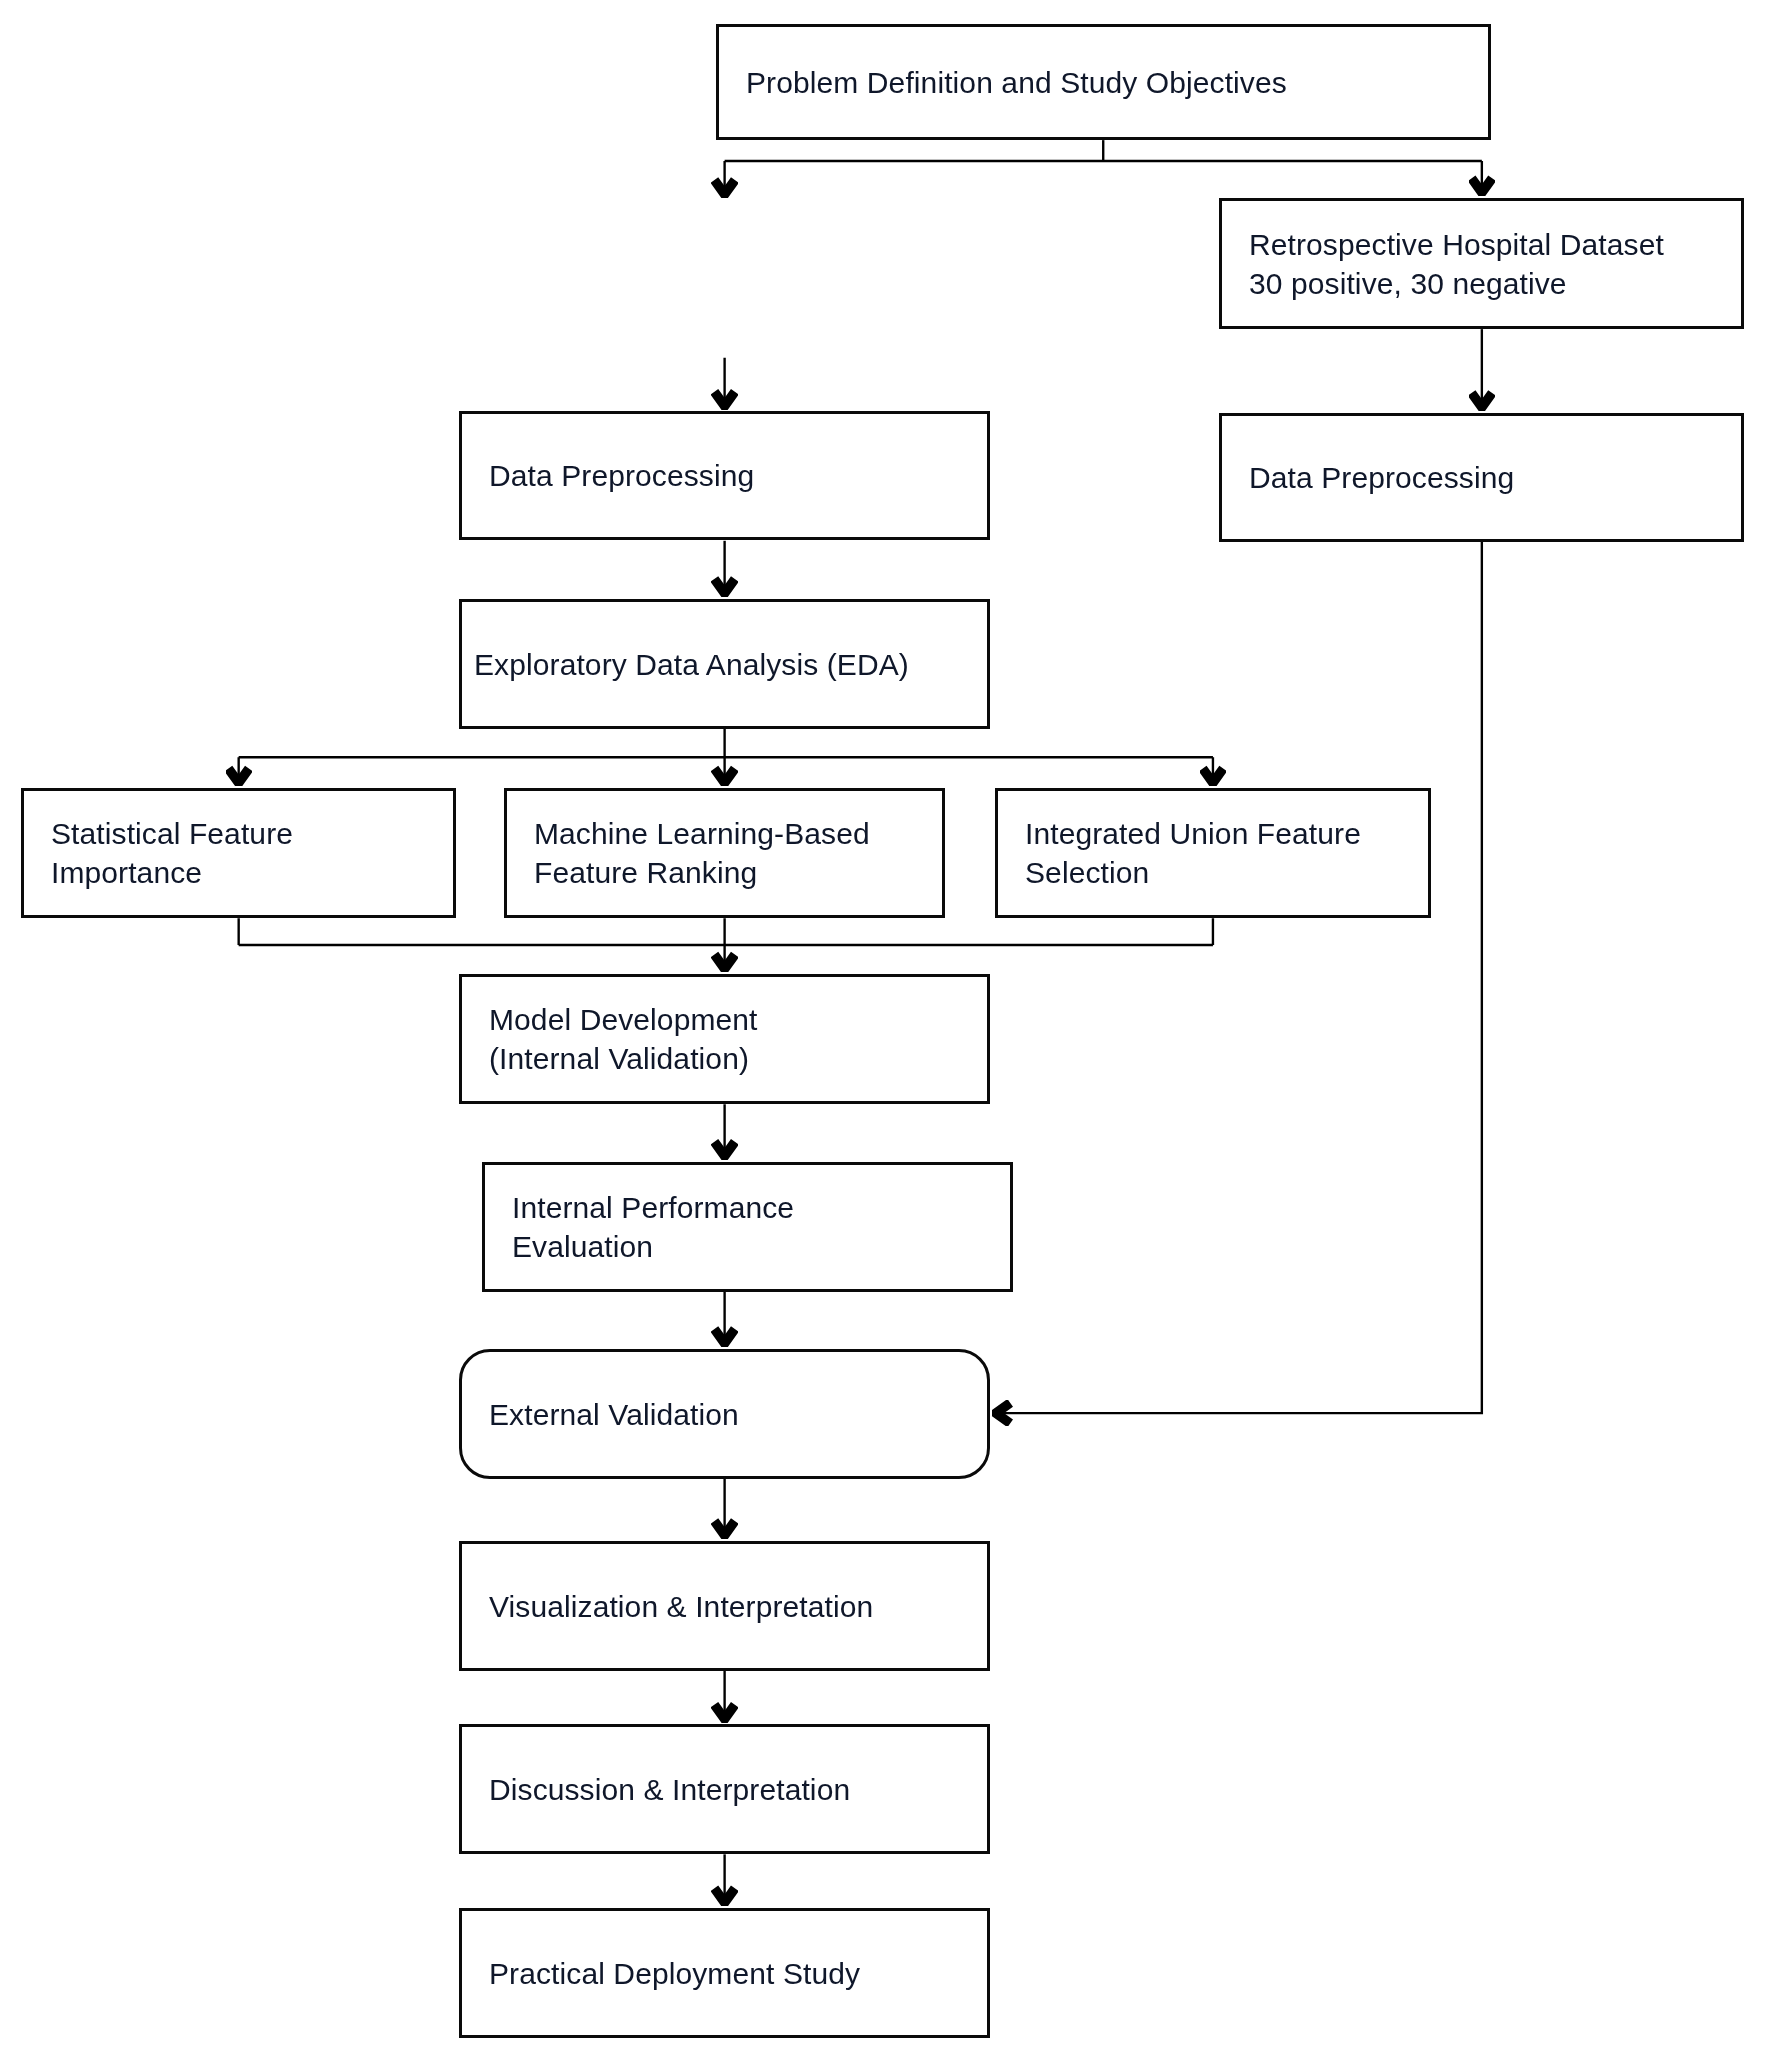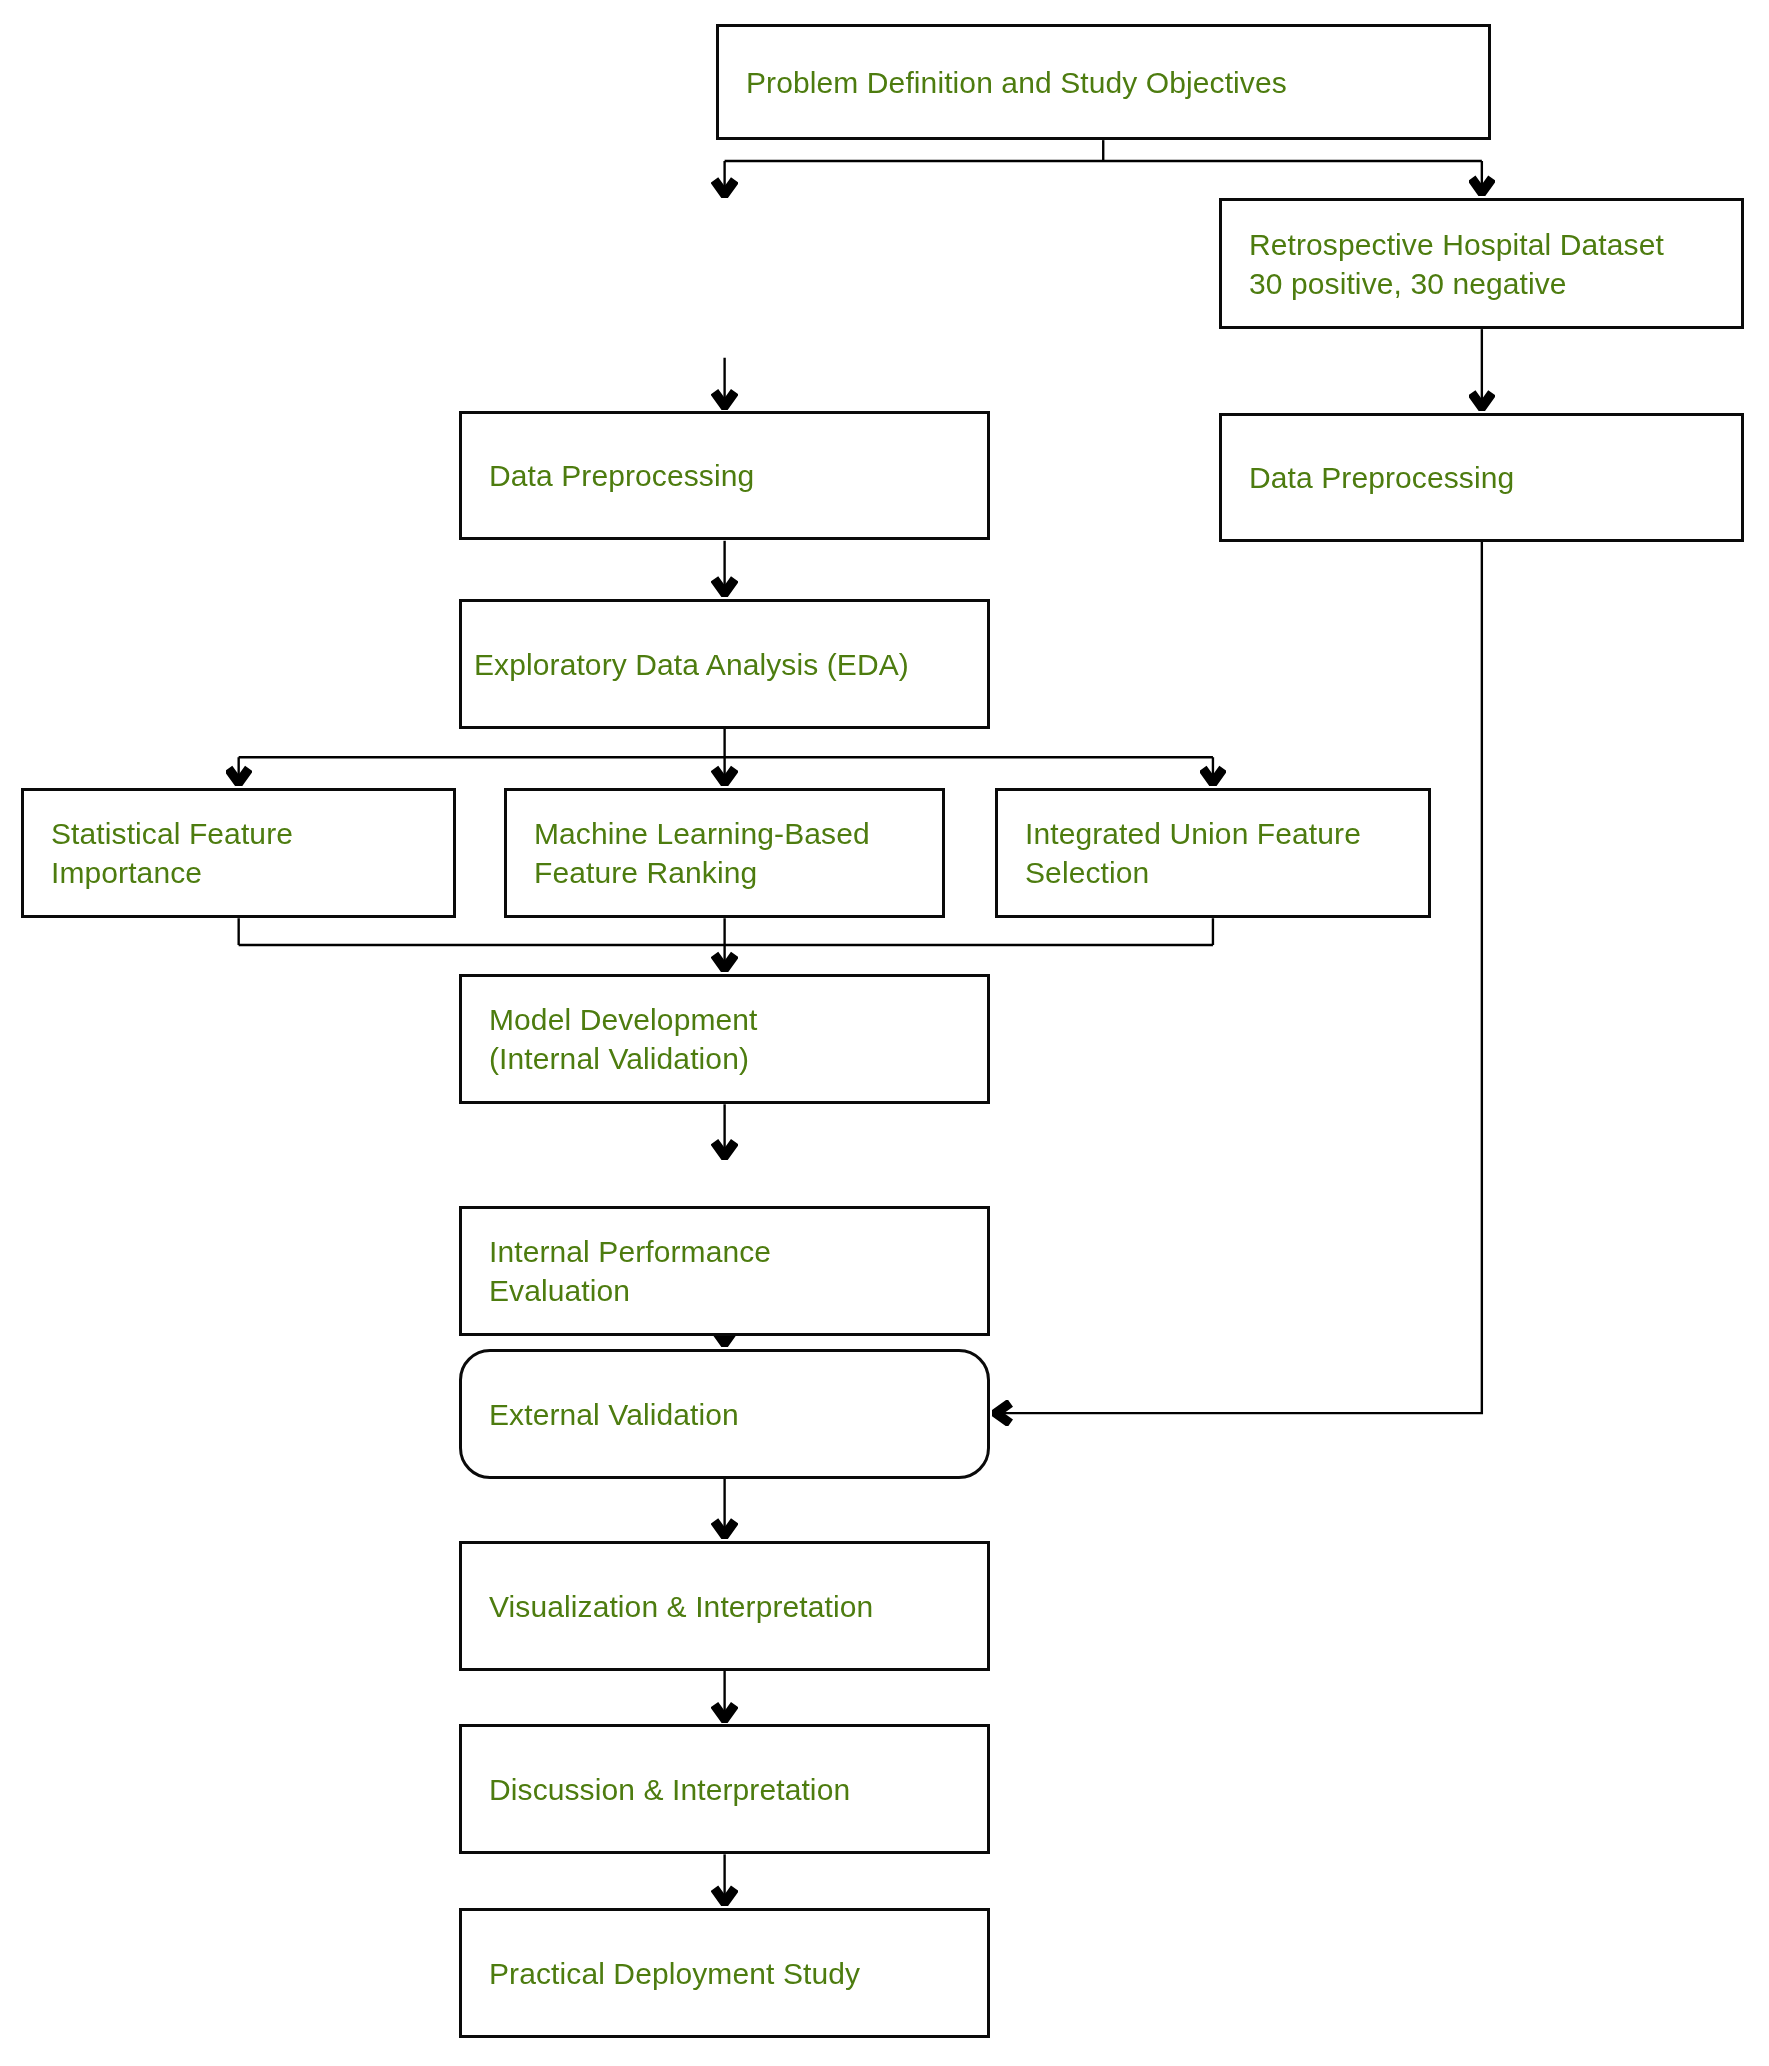--- a/index.html
+++ b/index.html
@@ -29,40 +29,40 @@
     stroke-width: 4;
   }
   .node {
     position: absolute;
     box-sizing: border-box;
     background: #ffffff;
     border: 3px solid #0a0a0a;
     display: flex;
     align-items: center;
     padding: 8.3px 18px 8.3px 27px;
-    color: #4d7c0f;
+    color: #0f172a;
     font-size: 30px;
     line-height: 39px;
     letter-spacing: 0.1px;
   }
   .node .node-label {
     white-space: pre-line;
   }
   
   #n-problem            { left: 716px; top:   24px; width: 775px; height: 116px; }
   #n-public-dataset     { left:  459px; top:  200px; width:  531px; height: 158px; }
   #n-hospital-dataset   { left: 1219px; top:  198px; width:  525px; height: 131px; }
   #n-preprocessing-left { left:  459px; top:  411px; width:  531px; height: 129px; }
   #n-preprocessing-right{ left: 1219px; top:  413px; width:  525px; height: 129px; }
   #n-eda                { left:  459px; top: 599px; width:  531px; height: 130px; padding-left: 12px; }
   #n-stat-importance    { left:   21px; top: 788px; width:  435px; height: 130px; }
   #n-ml-ranking         { left:  504px; top: 788px; width:  441px; height: 130px; }
   #n-union-selection    { left: 995px; top: 788px; width:  436px; height: 130px; }
   #n-model-dev          { left:  459px; top: 974px; width:  531px; height: 130px; }
-  #n-internal-eval      { left:  459px; top: 1162px; width:  531px; height: 130px; margin-top: 44px; }
+  #n-internal-eval      { left:  482px; top: 1162px; width:  531px; height: 130px; }
   #n-external-validation{ left:  459px; top: 1349px; width:  531px; height: 130px; border-radius: 31px; }
   #n-visualization      { left:  459px; top: 1541px; width:  531px; height: 130px; }
   #n-discussion         { left:  459px; top: 1724px; width:  531px; height: 130px; }
   #n-deployment         { left:  459px; top: 1908px; width:  531px; height: 130px; }
 </style>
 </head>
 <body>
 
 <div class="canvas">
 

